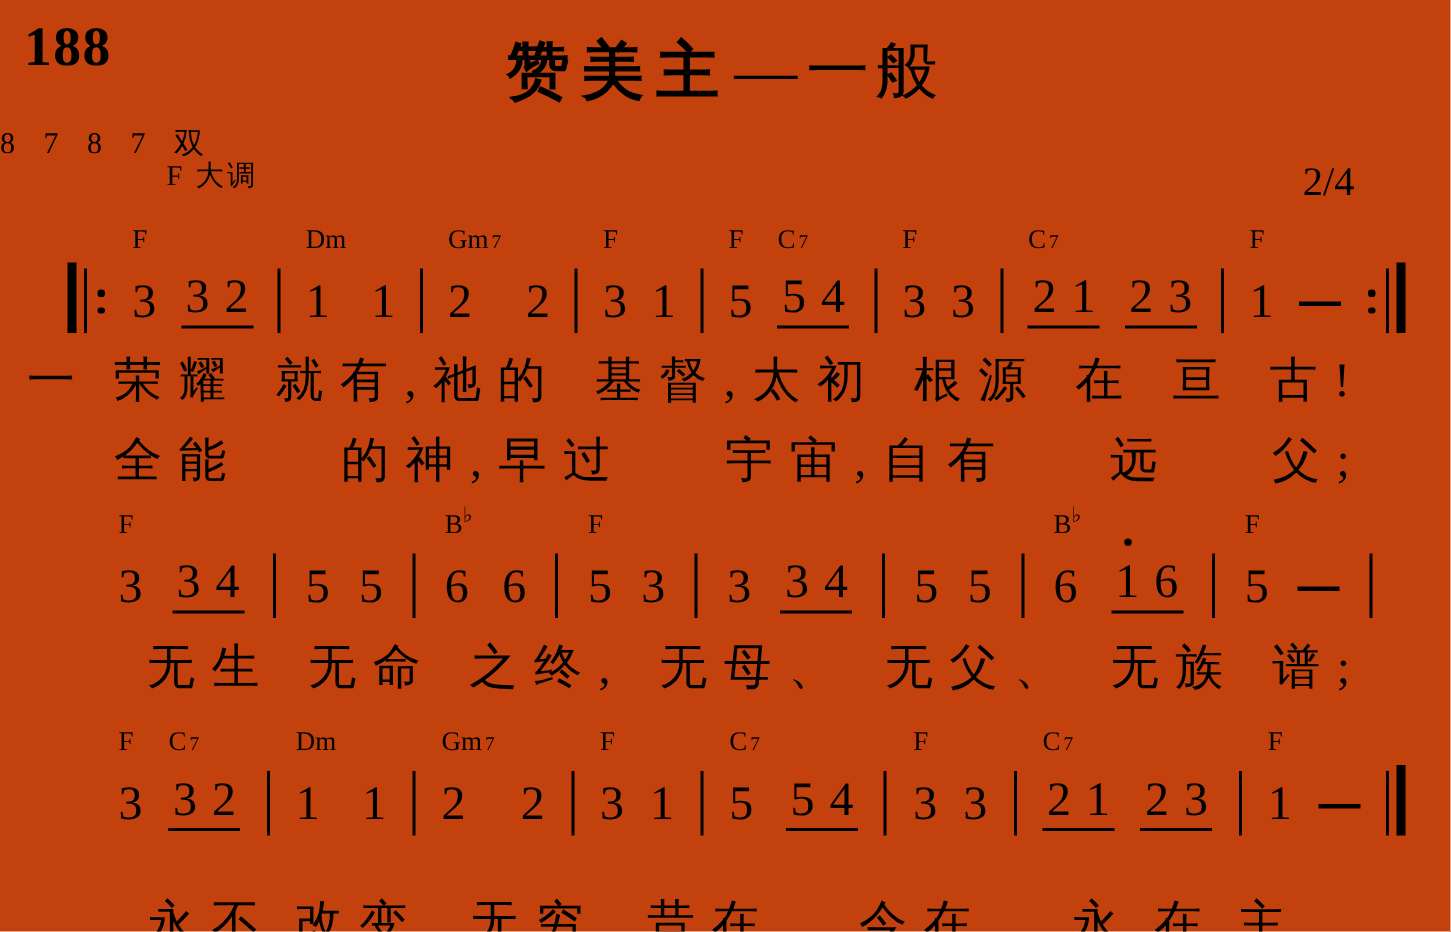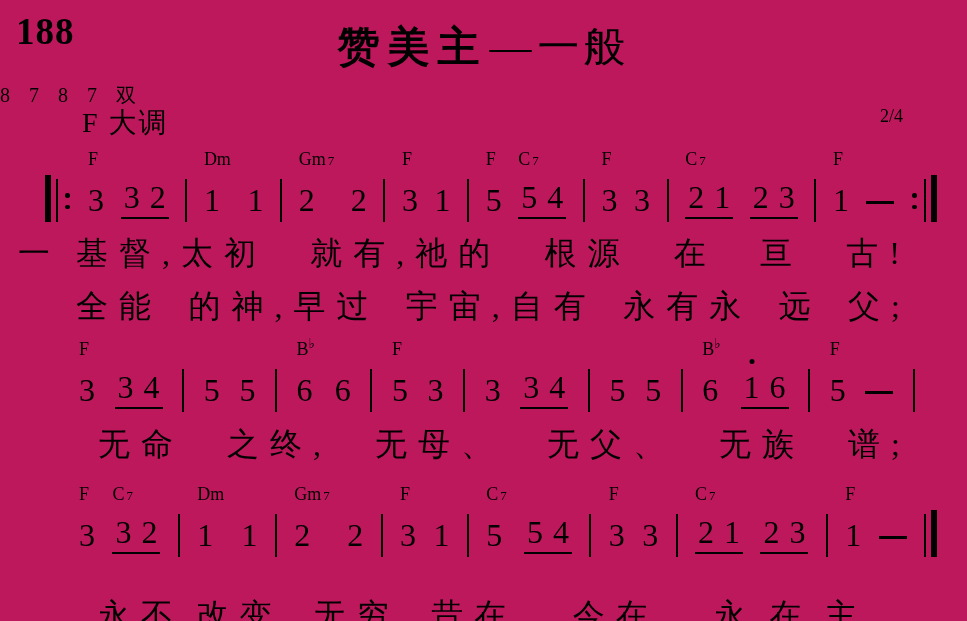--- a/index.html
+++ b/index.html
@@ -1,28 +1,28 @@
 <!DOCTYPE html>
 <html><head>
 <meta charset="utf-8">
 <style>
   html,body{margin:0;padding:0;background:#fff;}
   body{width:967px;height:621px;position:relative;overflow:hidden;
        font-family:"Liberation Serif","DejaVu Serif",serif;color:#000;}
-  .sheet{position:absolute;inset:0;background:#be185d;}
+  .sheet{position:absolute;inset:0;background:#c2410c;}
 
   
   .hymn-number{position:absolute;left:16px;top:10px;font-size:37px;font-weight:bold;letter-spacing:1px;}
   .title-row{position:absolute;left:0;right:0;top:14px;text-align:center;font-size:42px;line-height:66px;white-space:nowrap;}
   .title-main{font-weight:900;letter-spacing:8px;font-family:"Liberation Sans","DejaVu Sans",sans-serif;}
   .title-dash{font-weight:400;margin:0 6px 0 2px;}
   .title-sub{font-weight:400;letter-spacing:4px;}
   .meter{position:absolute;left:0;right:0;top:82px;text-align:left;font-size:20px;letter-spacing:7px;}
-  .key-sig{position:absolute;left:82px;top:104px;font-size:28px;letter-spacing:2px;}
-  .time-sig{position:absolute;right:64px;top:106px;font-size:18px;}
+  .key-sig{position:absolute;left:111px;top:104px;font-size:19px;letter-spacing:2px;}
+  .time-sig{position:absolute;right:64px;top:106px;font-size:27px;}
 
   
   .music-line{position:absolute;left:45px;right:30px;display:flex;justify-content:space-between;}
   .m1{top:148px;}
   .m2{top:338px;padding-left:34px;padding-right:22px;}
   .m3{top:483px;padding-left:34px;}
   .tok{display:flex;flex-direction:column;align-items:flex-start;}
   .chord{height:25px;font-size:18px;line-height:22px;white-space:nowrap;}
   .chord .seven{font-size:0.72em;margin-left:2px;}
   .chord .flat{font-size:0.78em;vertical-align:super;line-height:0;}
@@ -231,32 +231,32 @@
             <i></i>
           </span>
           <span class="bl"></span>
           <span class="bl thickb"></span>
         </div>
       </div>
     </div>
 
   <div class="verse-num">一</div>
   <div class="lyric-row l1">
+      <span class="word">荣耀</span>
+      <span class="word">就有,祂的</span>
       <span class="word">基督,太初</span>
-      <span class="word">就有,祂的</span>
       <span class="word">根源</span>
       <span class="word">在</span>
       <span class="word">亘</span>
       <span class="word">古!</span>
     </div>
   <div class="lyric-row l2">
       <span class="word">全能</span>
       <span class="word">的神,早过</span>
       <span class="word">宇宙,自有</span>
-      <span class="word">永有永</span>
       <span class="word">远</span>
       <span class="word">父;</span>
     </div>
 
   <div class="music-line m2">
       <div class="tok">
         <div class="chord"><span class="chord-label">F</span></div>
         <div class="nrow">
           <span class="num">3</span>
         </div>
@@ -404,20 +404,21 @@
       </div>
       <div class="tok">
         <div class="chord"></div>
         <div class="nrow">
           <span class="bl"></span>
         </div>
       </div>
     </div>
 
   <div class="lyric-row l3">
+      <span class="word">无生</span>
       <span class="word">无命</span>
       <span class="word">之终,</span>
       <span class="word">无母、</span>
       <span class="word">无父、</span>
       <span class="word">无族</span>
       <span class="word">谱;</span>
     </div>
 
   <div class="music-line m3">
       <div class="tok">

